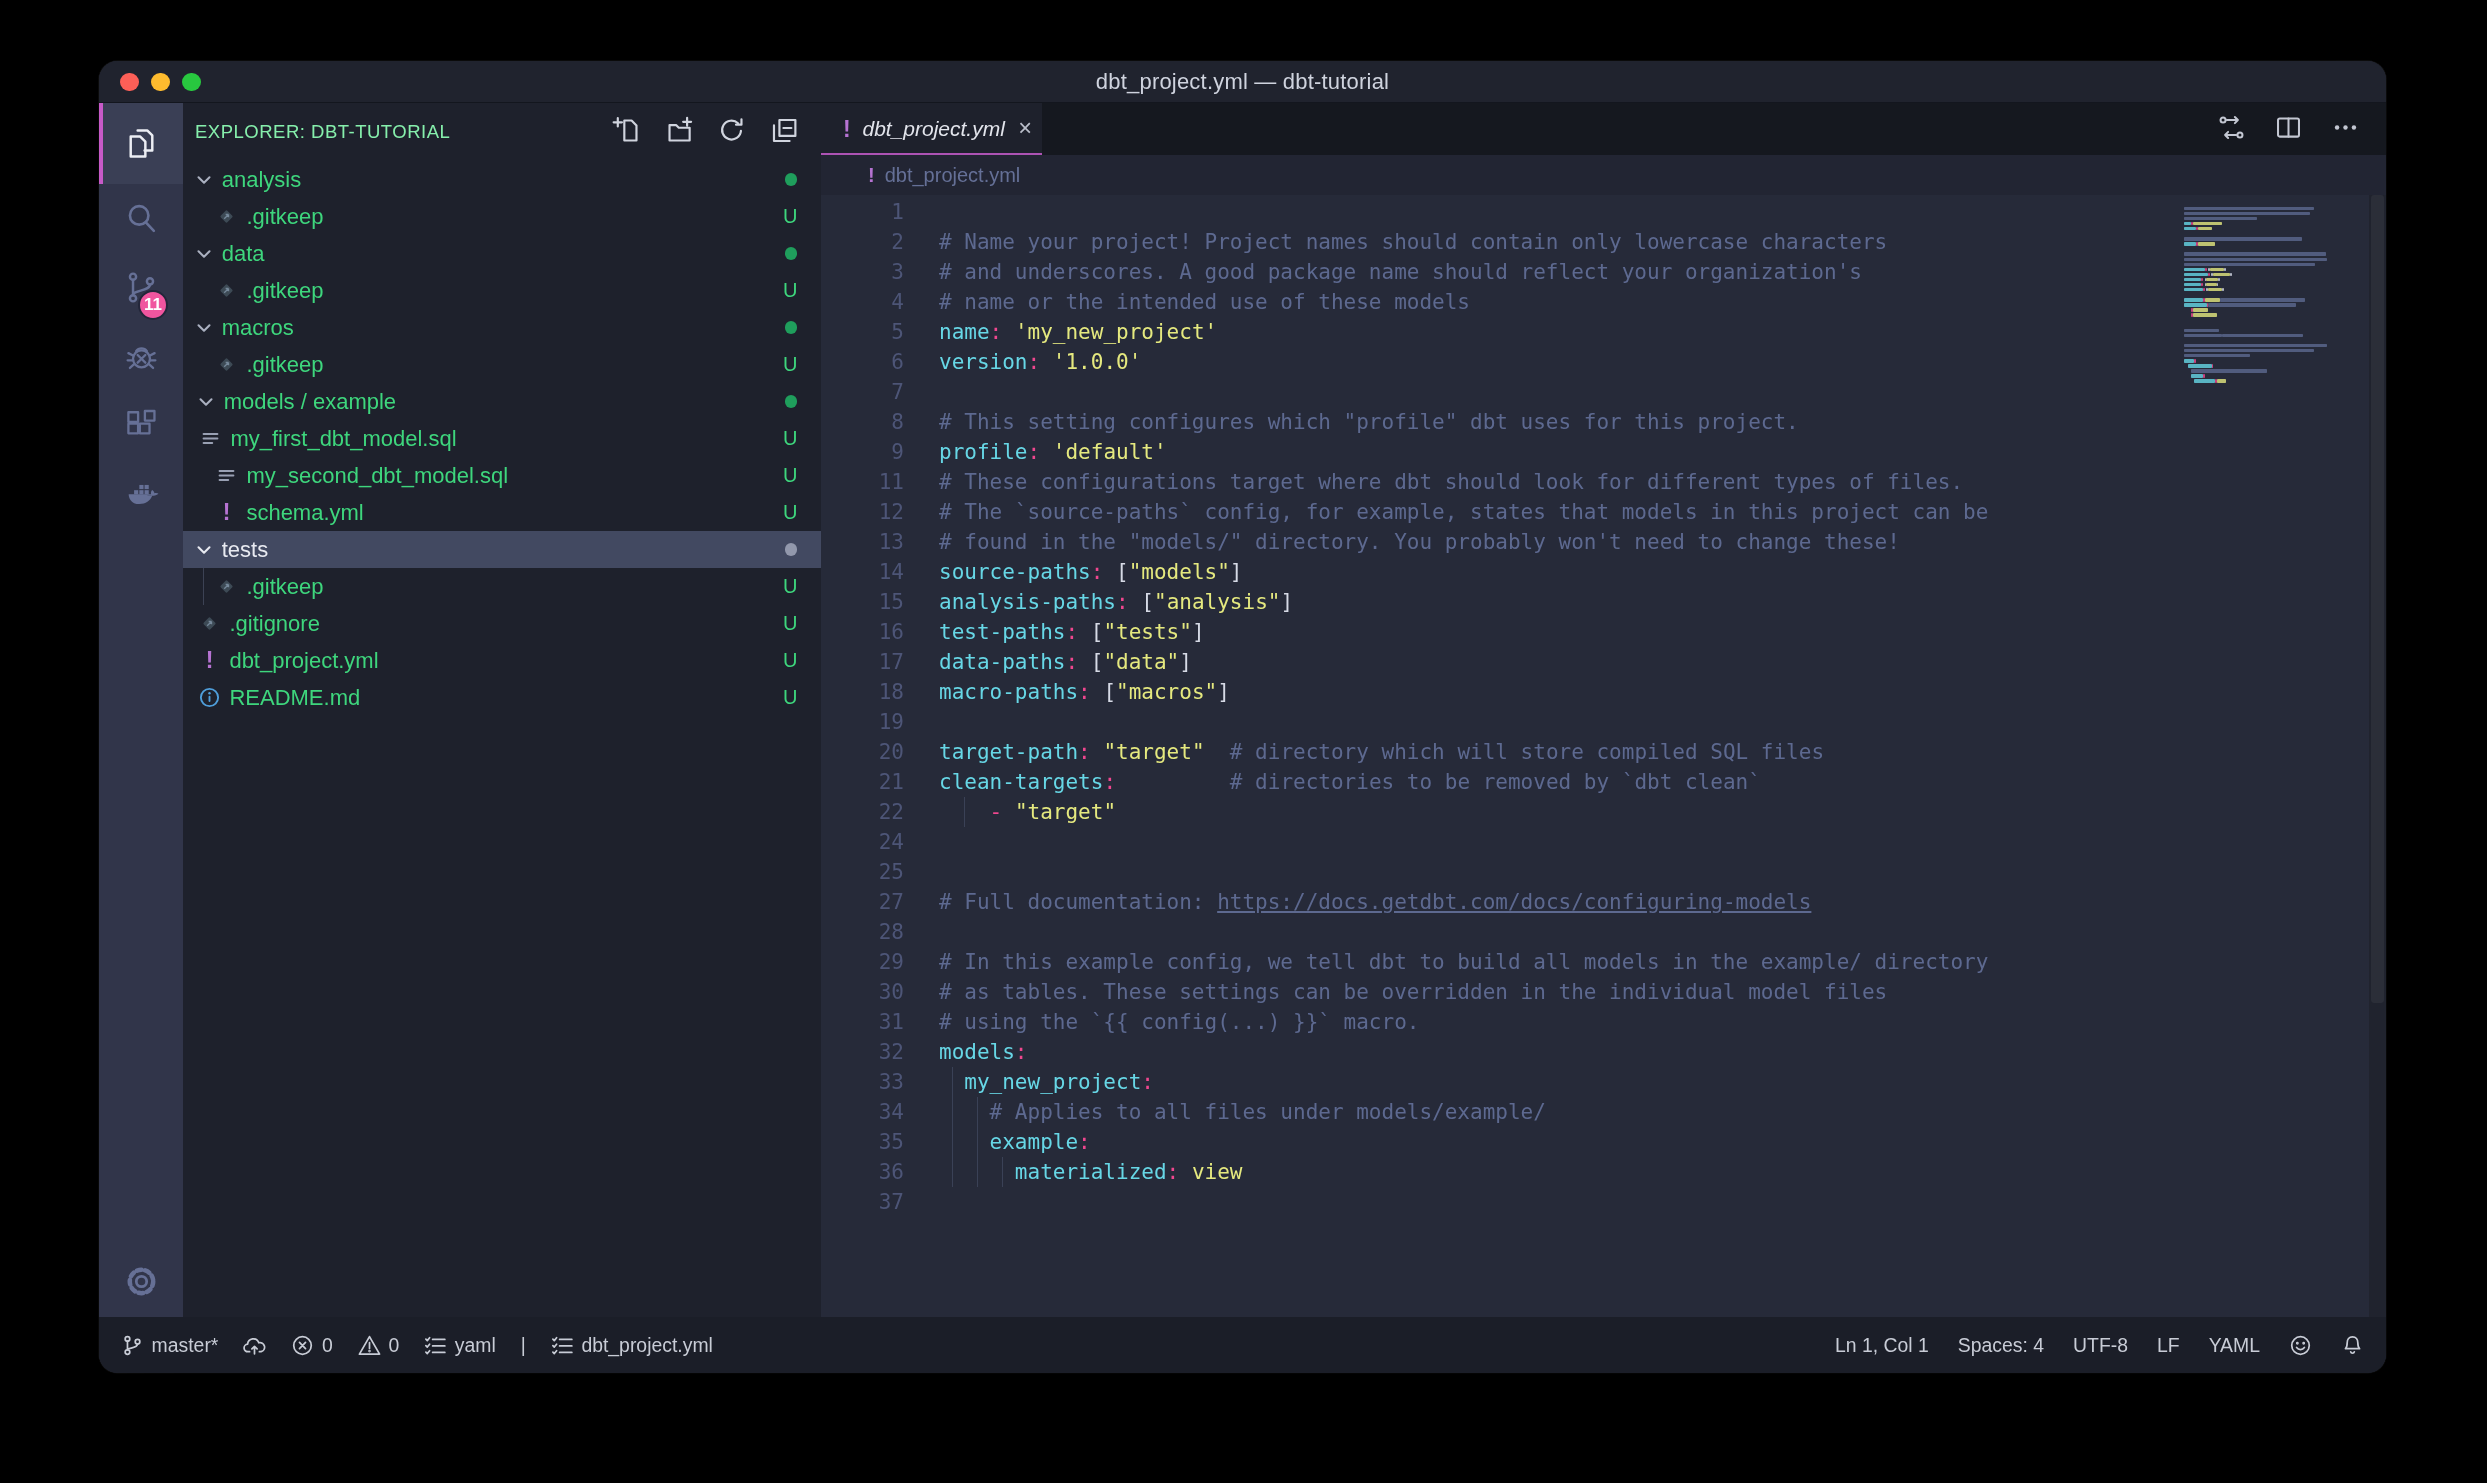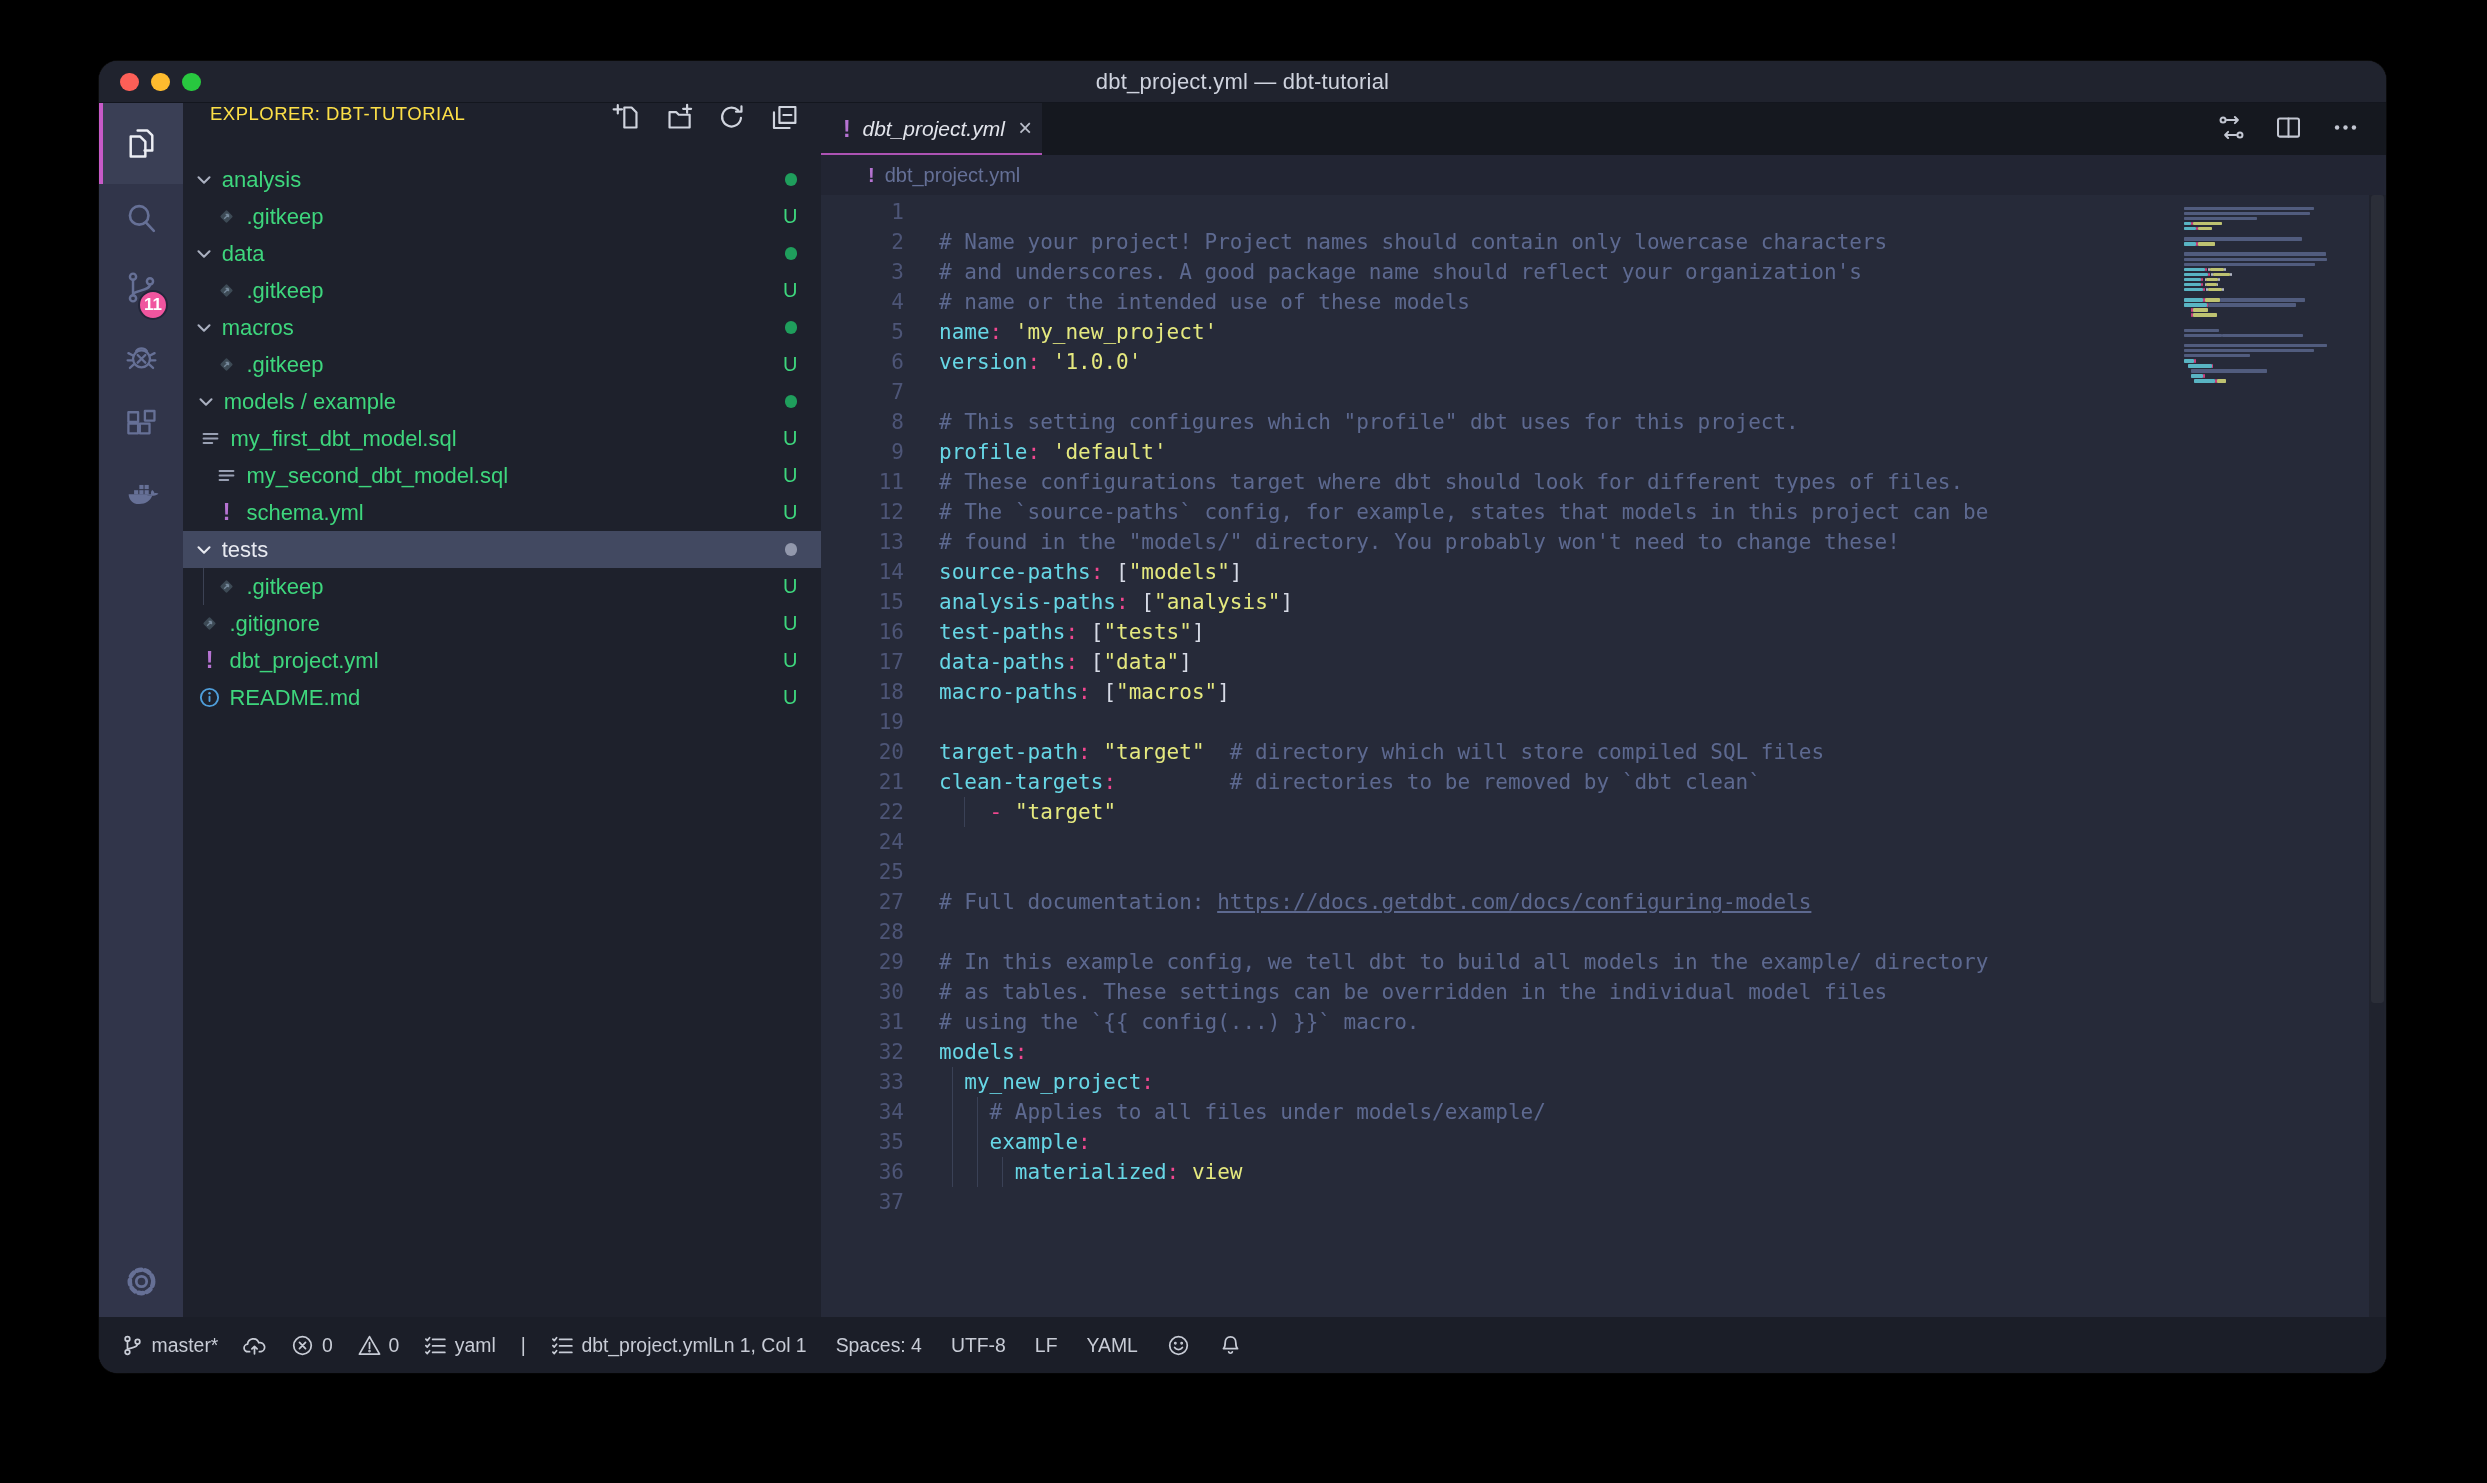--- a/index.html
+++ b/index.html
@@ -26,21 +26,21 @@
   .act-item{height:69px;display:flex;align-items:center;justify-content:center;color:#667096;position:relative;cursor:pointer}
   .act-item.active{height:81px;background:#3a3f55;color:#eceef4}
   .act-item.active::before{content:"";position:absolute;left:0;top:0;bottom:0;width:4.2px;background:var(--act-border)}
   .act-item svg{width:37px;height:37px}
   .act-badge{position:absolute;left:39px;top:37px;min-width:30px;height:30px;border-radius:15px;background:var(--badge-pink);
              color:#fff;font-size:17px;font-weight:bold;display:flex;align-items:center;justify-content:center;border:2.5px solid #23263a}
   .act-bottom{position:absolute;bottom:13.5px;left:0;width:100%;display:flex;justify-content:center;color:#667096}
   .act-bottom svg{width:39px;height:39px}
   
   .sidebar{width:638px;background:var(--sidebar-bg);flex:0 0 auto;display:flex;flex-direction:column;position:relative}
-  .sidebar-header{height:58px;display:flex;align-items:flex-start;padding:0 22px 0 27px;color:#fde047}
+  .sidebar-header{height:58px;display:flex;align-items:center;padding:0 22px 0 12px;color:#86efac}
   .sidebar-title{font-size:18.5px;letter-spacing:0.5px}
   .sidebar-actions{margin-left:auto;display:flex;gap:23.6px;color:#d0d4de}
   .sidebar-actions svg{width:29px;height:29px}
   .tree{flex:1;overflow:hidden}
   .tree-row{height:37px;display:flex;align-items:center;color:var(--green);font-size:22px;cursor:pointer;position:relative;padding-right:23.6px}
   .tree-row.selected{background:var(--selected-row);color:#e8eaf1}
   .tree-row.has-guide::before{content:"";position:absolute;left:20px;top:0;bottom:0;width:0.8px;background:#3c4254}
   .tree-chevron{width:22px;height:22px;color:#aab0c0;flex:0 0 auto;margin-right:6.7px}
   .tree-row.selected .tree-chevron{color:#e8eaf1}
   .tree-icon{width:23px;height:23px;flex:0 0 auto;margin-right:8.4px;display:flex;align-items:center;justify-content:center}
@@ -70,21 +70,21 @@
   .guide{position:absolute;top:0;height:30px;width:0.8px;background:#3a4156}
   .tk-com{color:var(--com)} .tk-key{color:var(--key)} .tk-pun{color:var(--pun)}
   .tk-str{color:var(--str)} .tk-brk{color:var(--brk)} .tk-txt{color:var(--txt)}
   .tk-link{color:var(--com);text-decoration:underline}
   .minimap{position:absolute;top:6.7px;right:21px;width:181px}
   .mm-line{height:3.4px;margin-bottom:1.7px;white-space:nowrap;font-size:0}
   .mm-line i{display:inline-block;height:3.4px;border-radius:0.8px;opacity:.8}
   .scrollbar{position:absolute;top:0;right:0;bottom:0;width:17px;background:#20232e}
   .scroll-thumb{position:absolute;top:0;left:1.7px;right:1.7px;height:72%;background:rgba(255,255,255,.05);border-radius:3.4px}
   
-  .statusbar{height:56px;background:var(--statusbar-bg);flex:0 0 auto;display:flex;align-items:center;
+  .statusbar{height:56px;background:var(--statusbar-bg);flex:0 0 auto;display:flex;align-items:center;justify-content:space-between;
              padding:4px 22px;color:#c8ccd6;font-size:19.4px}
   .sb-group{display:flex;align-items:center;gap:25px}
   .sb-group.right{gap:29px}
   .sb-item{display:flex;align-items:center;gap:7.6px;cursor:pointer;white-space:pre}
   .sb-item svg{width:23px;height:23px}
 </style>
 </head>
 <body>
 
 <div class="window">

